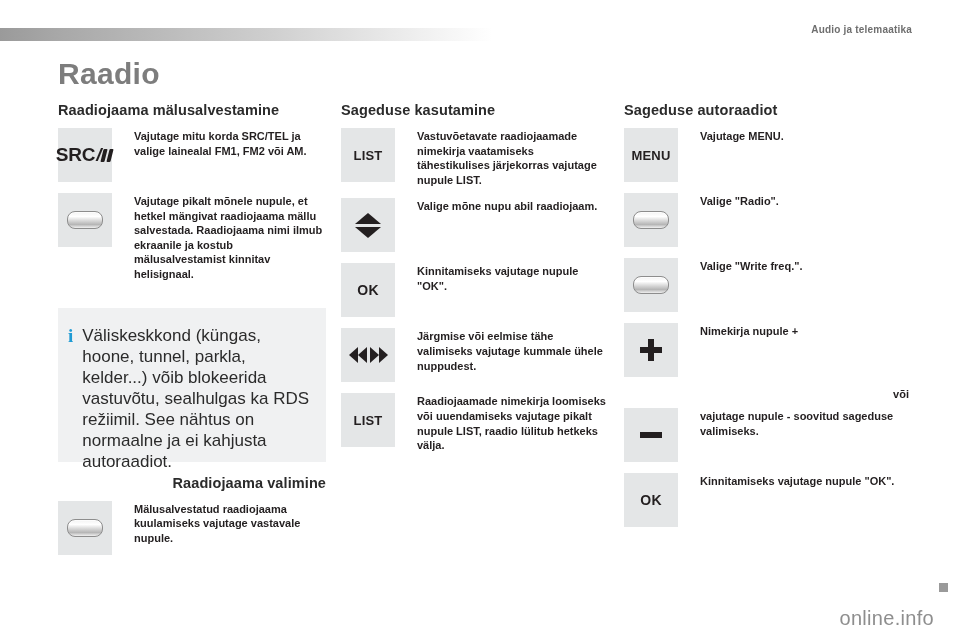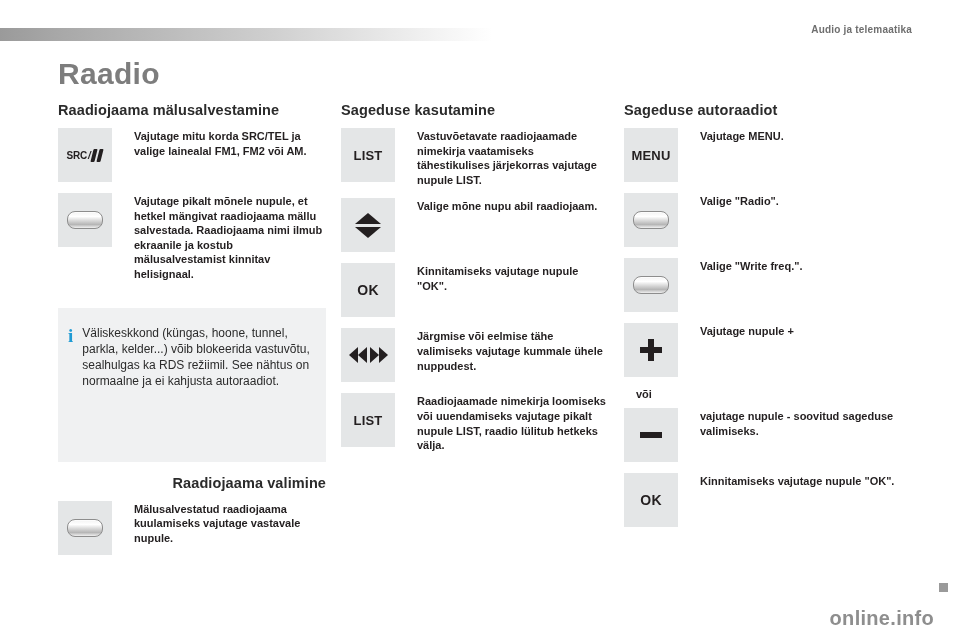--- a/index.html
+++ b/index.html
@@ -84,21 +84,21 @@
     font-size: 11px;
     line-height: 14.6px;
     color: #231f20;
     font-weight: bold;
     padding-top: 1px;
     margin-left: 12px;
   }
 
   
   .glyph-src {
-    font-size: 10px;
+    font-size: 19px;
     font-weight: bold;
     color: #231f20;
     letter-spacing: -0.2px;
     display: flex;
     align-items: center;
   }
   .glyph-src .slash {
     font-style: italic;
     font-weight: bold;
     margin-left: 1px;
@@ -210,43 +210,43 @@
   #info-icon {
     font-size: 19px;
     font-weight: bold;
     color: #1f9bd4;
     font-family: "Liberation Serif", serif;
     line-height: 1;
     margin-right: 9px;
     margin-top: 1px;
   }
   #info-text {
-    font-size: 12px;
-    line-height: 16px;
+    font-size: 17px;
+    line-height: 21px;
     color: #2b2b2b;
   }
 
   
   .connector {
     font-size: 11px;
     font-weight: bold;
     color: #231f20;
-    margin: 3px 0 8px 12px;
+    margin: 3px 0 8px 0;
+    text-align: right;
   }
 
   
   #footer-mark {
     position: absolute;
     right: 26px;
     bottom: 10px;
     font-size: 20px;
     color: #8e8e8e;
     letter-spacing: 0.3px;
     white-space: nowrap;
-    font-weight: bold;
   }
   #footer-dot {
     position: absolute;
     right: 12px;
     bottom: 48px;
     width: 9px;
     height: 9px;
     background: #9a9a9a;
   }
 </style>
@@ -373,21 +373,21 @@
     <div class="step-icon">
       <span class="glyph-preset"></span>
     </div>
     <div class="step-text">Valige "Write freq.".</div>
   </div>
 
   <div class="step">
     <div class="step-icon">
       <span class="glyph-plus"></span>
     </div>
-    <div class="step-text">Vajutage nupule +</div>
+    <div class="step-text">Nimekirja nupule +</div>
   </div>
 
   <div class="connector">või</div>
 
   <div class="step">
     <div class="step-icon">
       <span class="glyph-minus"></span>
     </div>
     <div class="step-text">vajutage nupule - soovitud sageduse valimiseks.</div>
   </div>

